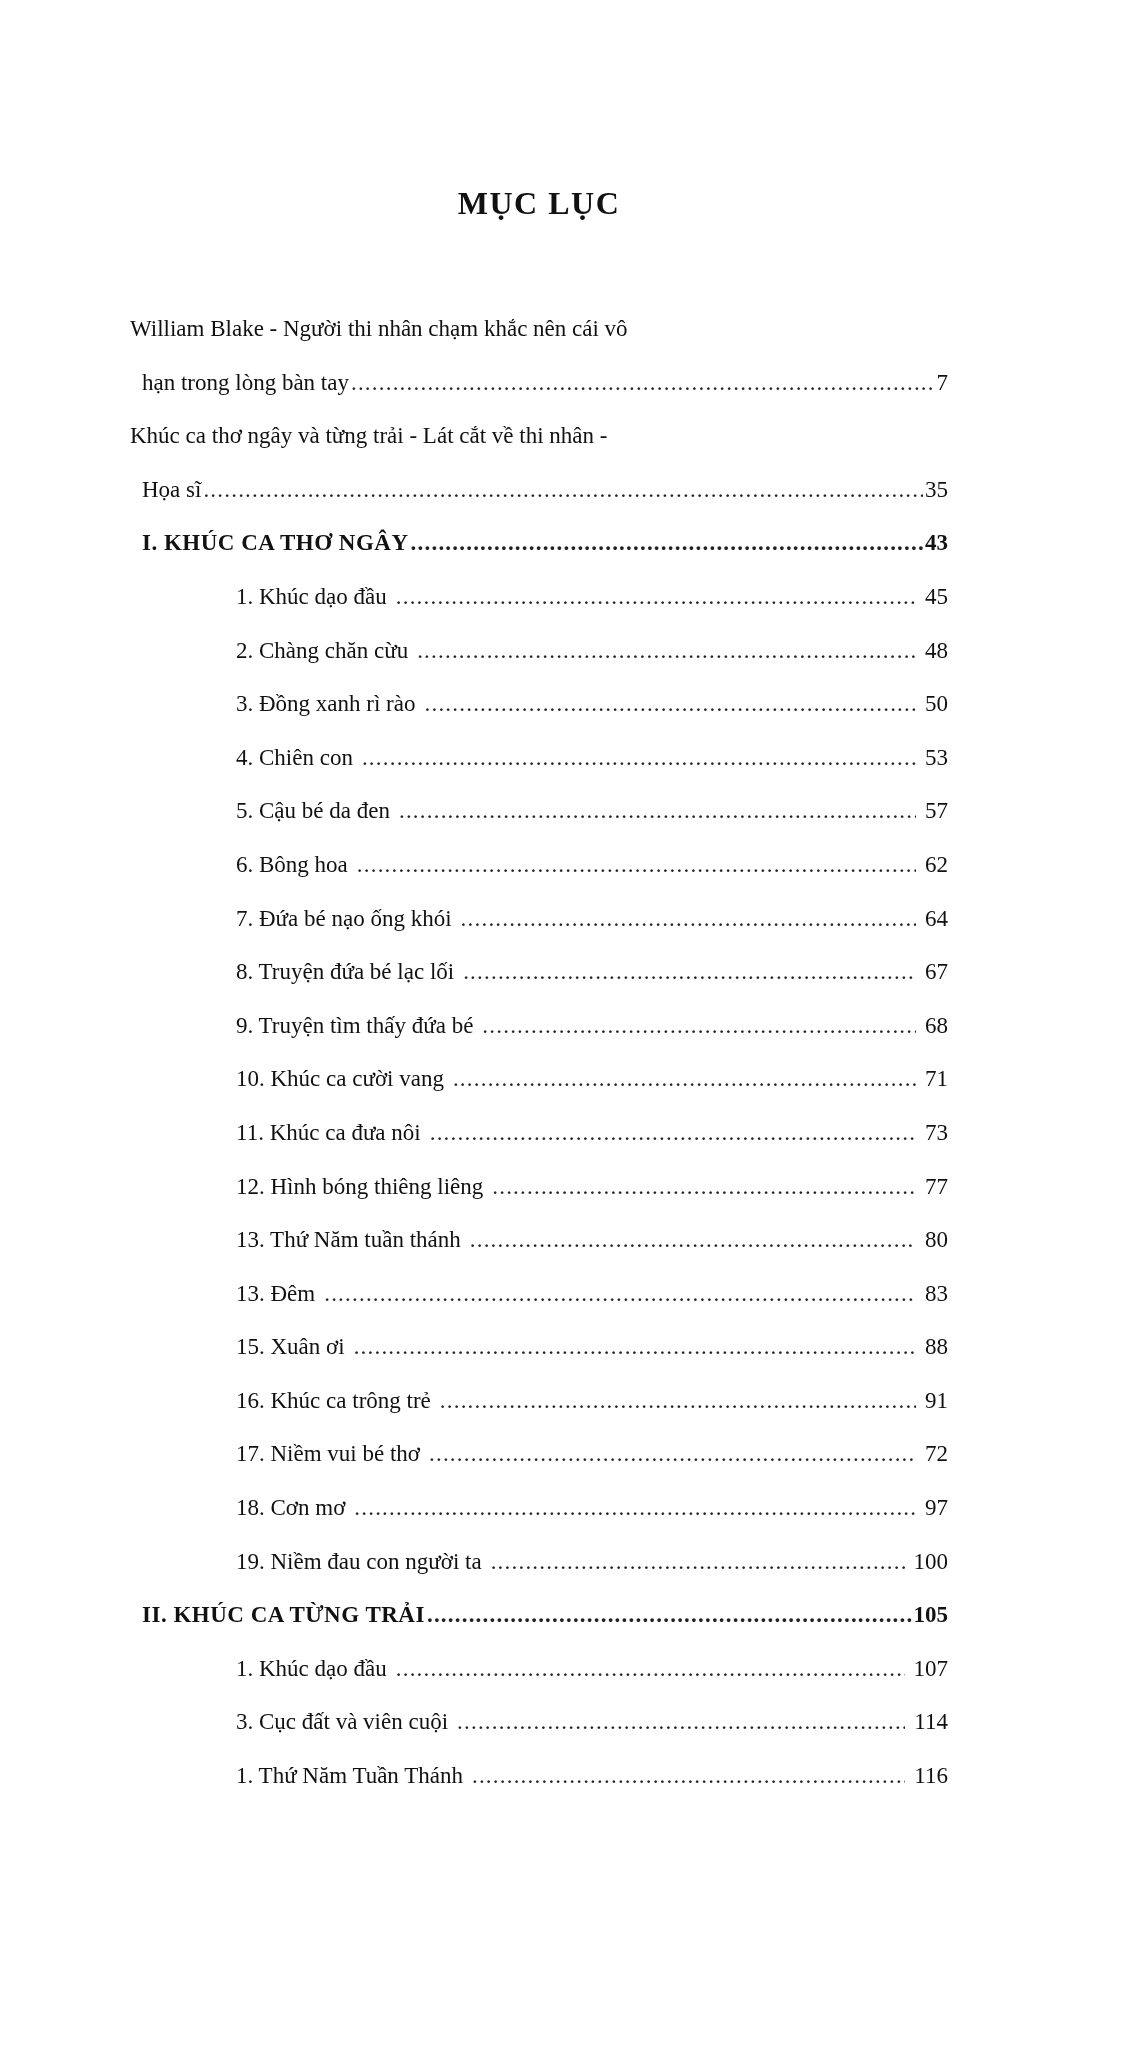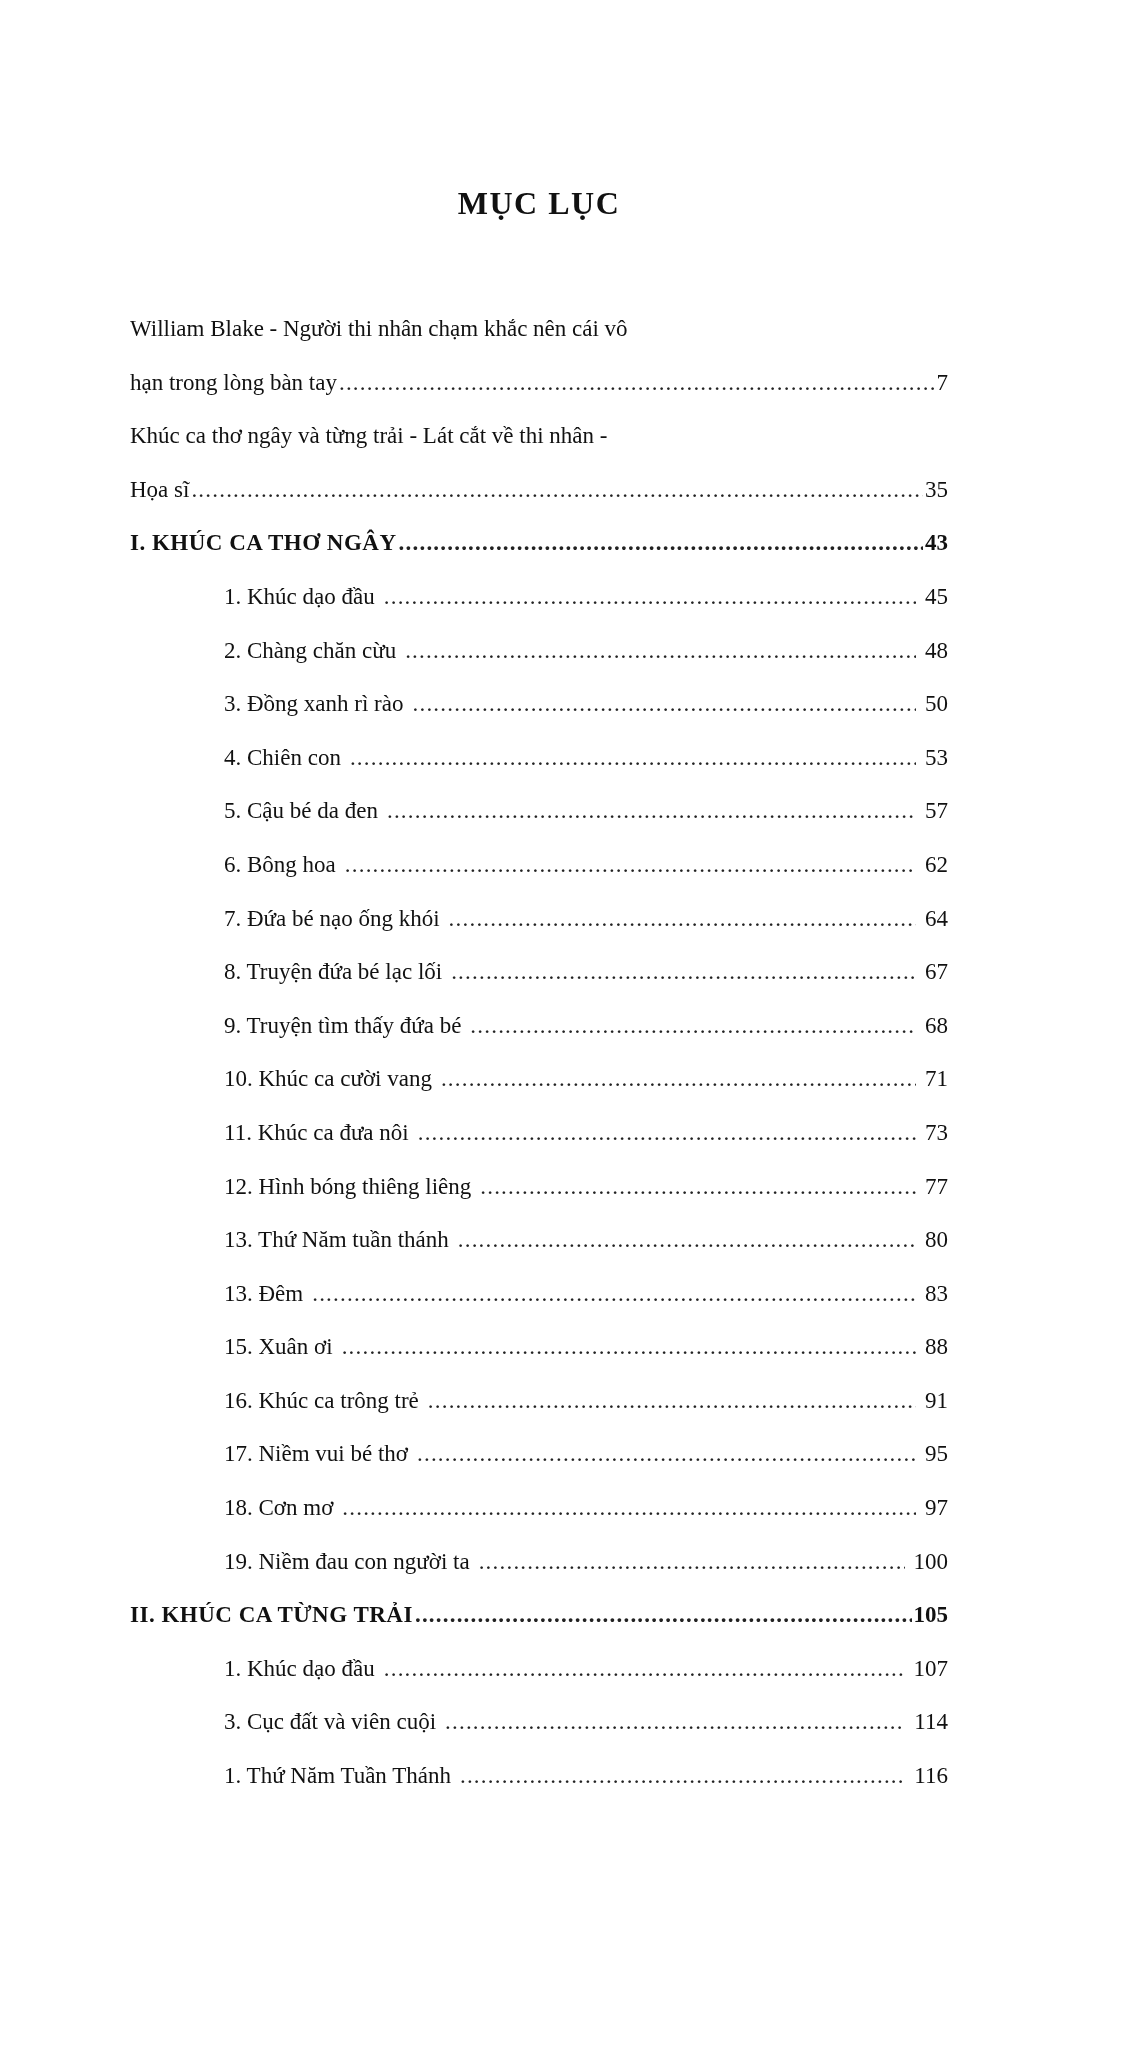--- a/index.html
+++ b/index.html
@@ -48,20 +48,21 @@
       line-height: 53.6px;
       white-space: nowrap;
     }
     .line {
       display: flex;
       align-items: baseline;
       height: 53.6px;
     }
     .line .text {
       flex: 0 0 auto;
+      margin-left: 12px;
     }
     .line .leader {
       flex: 1 1 auto;
       overflow: hidden;
       white-space: nowrap;
       margin: 0 2px;
       letter-spacing: 1.2px;
       color: #222;
     }
     .line .leader::before {
@@ -234,21 +235,21 @@
         <div class="line">
           <span class="text">16. Khúc ca trông trẻ</span>
           <span class="leader"></span>
           <span class="page-num">91</span>
         </div>
       </li>
     <li class="toc-entry level-1">
         <div class="line">
           <span class="text">17. Niềm vui bé thơ</span>
           <span class="leader"></span>
-          <span class="page-num">95</span>
+          <span class="page-num">72</span>
         </div>
       </li>
     <li class="toc-entry level-1">
         <div class="line">
           <span class="text">18. Cơn mơ</span>
           <span class="leader"></span>
           <span class="page-num">97</span>
         </div>
       </li>
     <li class="toc-entry level-1">

